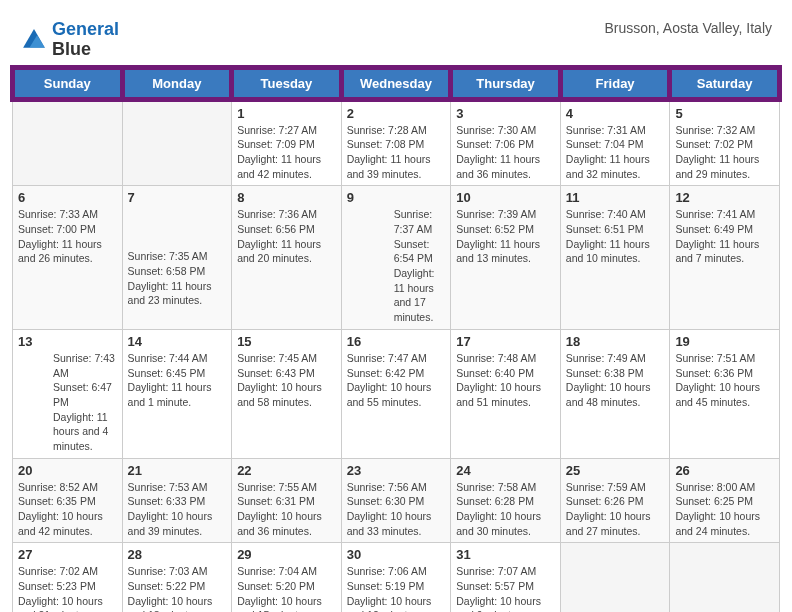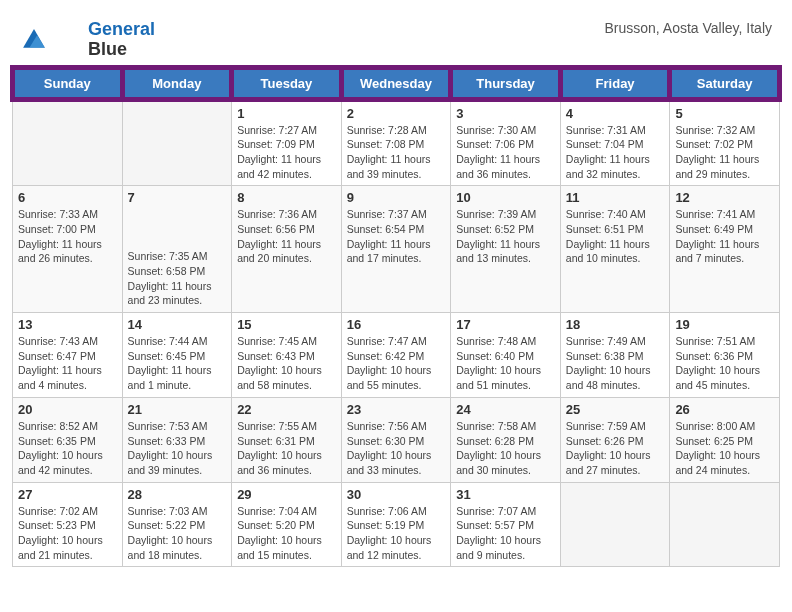--- a/index.html
+++ b/index.html
@@ -19,21 +19,20 @@
     .logo {
       display: flex;
       align-items: center;
       gap: 4px;
     }
     .logo-text {
       font-size: 18px;
       font-weight: bold;
       color: #333;
       line-height: 1.1;
-      margin-left: 36px;
     }
     .logo-text span {
       color: #1a6bb5;
     }
     .logo-icon {
       width: 28px;
       height: 28px;
     }
     .title-block {
       text-align: right;
@@ -173,21 +172,21 @@
 Daylight: 11 hours and 23 minutes.</div>
         </td>
         <td>
           <div class="day-num">8</div>
           <div class="day-info" style="white-space: pre-line;">Sunrise: 7:36 AM
 Sunset: 6:56 PM
 Daylight: 11 hours and 20 minutes.</div>
         </td>
         <td>
           <div class="day-num">9</div>
-          <div class="day-info" style="white-space: pre-line;">Sunrise: 7:37 AM
+          <div class="day-info" style="white-space: pre-line; margin-left: 47px;">Sunrise: 7:37 AM
 Sunset: 6:54 PM
 Daylight: 11 hours and 17 minutes.</div>
         </td>
         <td>
           <div class="day-num">10</div>
           <div class="day-info" style="white-space: pre-line;">Sunrise: 7:39 AM
 Sunset: 6:52 PM
 Daylight: 11 hours and 13 minutes.</div>
         </td>
         <td>
@@ -199,21 +198,21 @@
         <td>
           <div class="day-num">12</div>
           <div class="day-info" style="white-space: pre-line;">Sunrise: 7:41 AM
 Sunset: 6:49 PM
 Daylight: 11 hours and 7 minutes.</div>
         </td>
       </tr>
       <tr>
         <td>
           <div class="day-num">13</div>
-          <div class="day-info" style="white-space: pre-line;">Sunrise: 7:43 AM
+          <div class="day-info" style="white-space: pre-line; margin-left: 35px;">Sunrise: 7:43 AM
 Sunset: 6:47 PM
 Daylight: 11 hours and 4 minutes.</div>
         </td>
         <td>
           <div class="day-num">14</div>
           <div class="day-info" style="white-space: pre-line;">Sunrise: 7:44 AM
 Sunset: 6:45 PM
 Daylight: 11 hours and 1 minute.</div>
         </td>
         <td>

